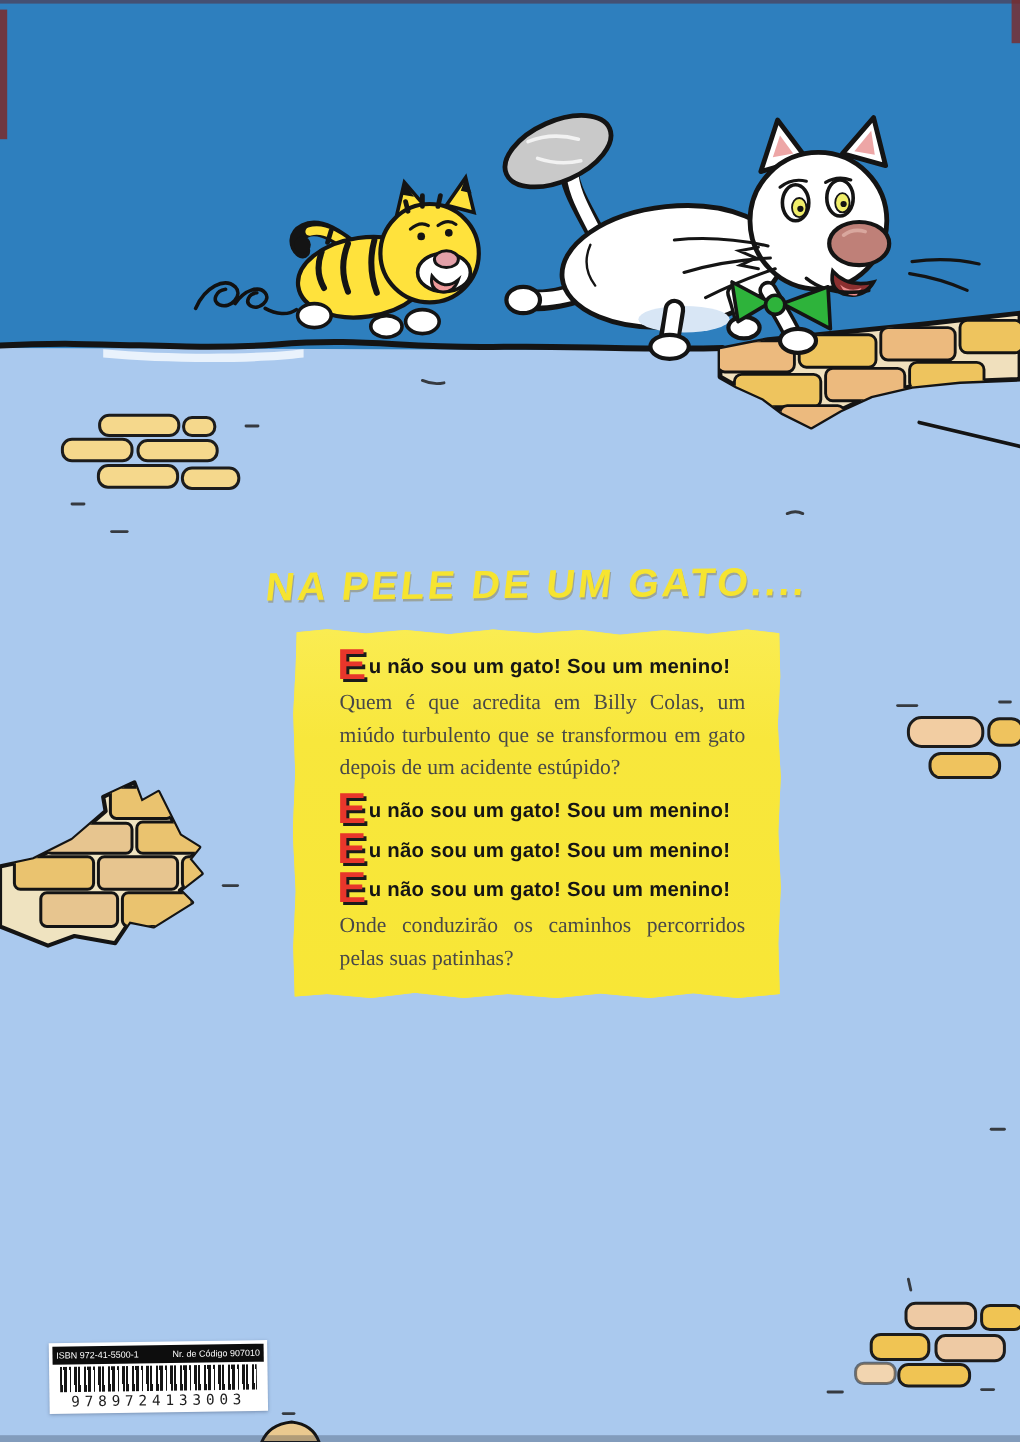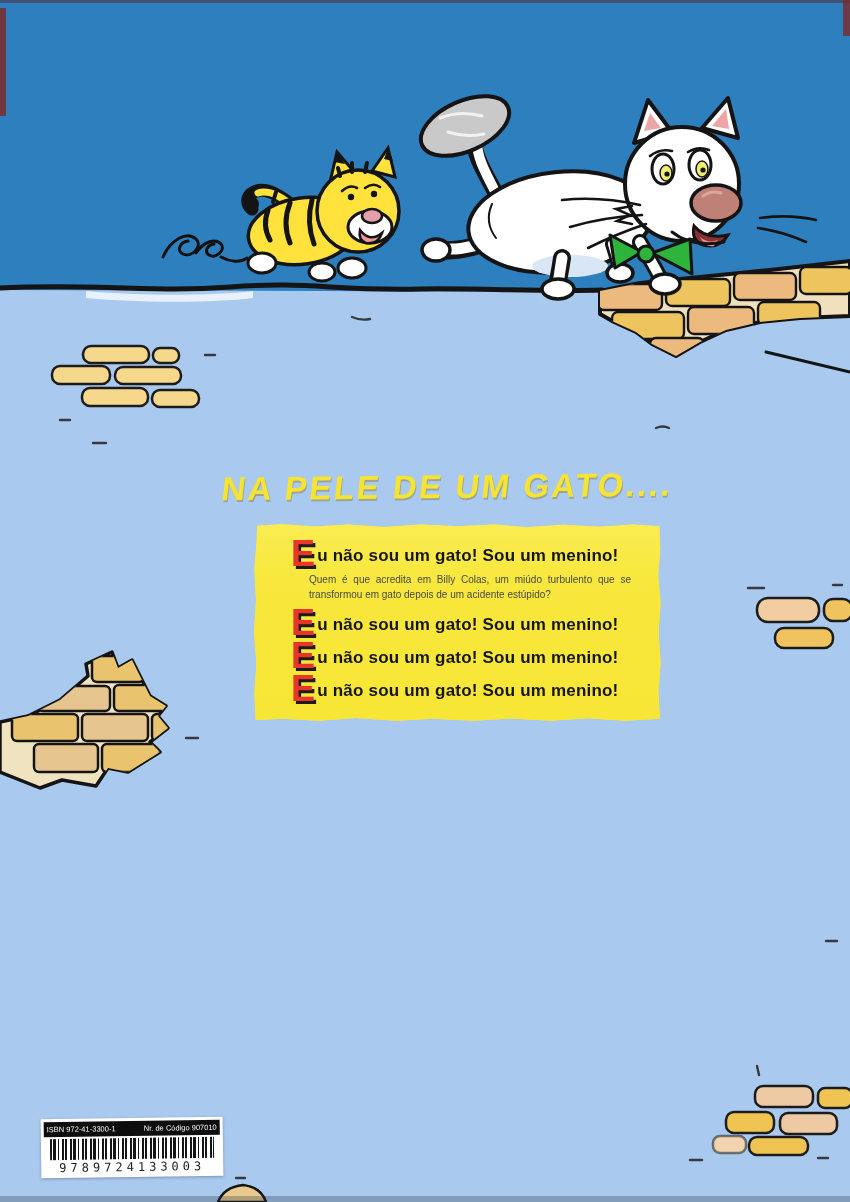--- a/index.html
+++ b/index.html
@@ -11,41 +11,42 @@
 
   .cover-title {
     position:absolute; left:222px; top:468px; margin:0;
     font-size:33px; font-weight:bold; letter-spacing:2.5px; white-space:nowrap;
     color:#f6e430; transform:skewX(-7deg) rotate(-0.6deg);
     text-shadow:1px 2px 0 rgba(125,95,10,0.35);
     font-family:"Liberation Sans", sans-serif;
   }
 
   .panel {
-    position:absolute; left:254px; top:524px; width:407px; box-sizing:border-box;
+    position:absolute; left:244px; top:524px; width:407px; box-sizing:border-box;
     padding:22px 30px 20px 37px;
     background:linear-gradient(180deg,#faec52 0%, #f8e73c 30%, #f8e636 100%);
     background-color:#f8e73c;
     clip-path:polygon(0.8% 0.9%, 7% 0.1%, 15% 1.3%, 23% 0.3%, 32% 1.5%, 41% 0.2%,
       50% 1.2%, 59% 0.3%, 67% 1.6%, 76% 0.4%, 85% 1.4%, 93% 0.2%, 99.6% 1.2%,
       99.8% 13%, 99.3% 26%, 99.9% 40%, 99.4% 55%, 99.9% 70%, 99.4% 85%, 99.7% 98.8%,
       91% 99.9%, 82% 98.6%, 73% 99.9%, 63% 98.7%, 54% 99.9%, 44% 98.8%, 35% 99.9%,
       25% 98.5%, 16% 99.9%, 7% 98.8%, 0.4% 99.5%, 0.1% 86%, 0.6% 71%, 0% 55%,
       0.5% 39%, 0.1% 23%, 0.6% 10%);
   }
   .panel section + section { margin-top:13px; }
   .syn-heading { margin:0; font-size:17px; font-weight:bold; color:#151515; letter-spacing:0.2px; }
   .initial {
     display:inline-block; font-size:36px; font-weight:bold; color:#e8362b;
     line-height:0; vertical-align:-5px; margin-right:2px;
     text-shadow:2.5px 2.5px 0 #1b1b1b;
   }
   .syn-body {
-    margin:6px 0 0 18px; font-size:10px; line-height:1.5; color:#484848;
+    margin:6px 0 0 2px; font-size:18px; line-height:1.5; color:#484848;
     text-align:justify;
+    font-family:Liberation Serif, serif;
   }
 
   .barcode {
     position:absolute; left:41px; top:1118px; width:176px;
     background:#fff; padding:3px 3px 2px; transform:rotate(-0.8deg);
     box-shadow:0 1px 3px rgba(30,40,70,0.35);
   }
   .bc-head {
     background:#0d0d0d; color:#fdfdfd; display:flex; justify-content:space-between;
     font-size:7.5px; padding:3px 3px; letter-spacing:0; white-space:nowrap;
@@ -259,25 +260,26 @@
       <p class="syn-body">Quem é que acredita em Billy Colas, um miúdo turbulento que se transformou em gato depois de um acidente estúpido?</p>
     </section>
     <section>
       <p class="syn-heading"><span class="initial">E</span><span>u não sou um gato! Sou um menino!</span></p>
     </section>
     <section>
       <p class="syn-heading"><span class="initial">E</span><span>u não sou um gato! Sou um menino!</span></p>
     </section>
     <section>
       <p class="syn-heading"><span class="initial">E</span><span>u não sou um gato! Sou um menino!</span></p>
+      <p class="syn-body">Onde conduzirão os caminhos percorridos pelas suas patinhas?</p>
     </section>
   </div>
 
   <div class="barcode">
     <div class="bc-head">
-      <span>ISBN 972-41-3300-1</span>
+      <span>ISBN 972-41-5500-1</span>
       <span>Nr. de Código 907010</span>
     </div>
     <div class="bc-bars"></div>
     <div class="bc-digits">9789724133003</div>
   </div>
 
 </div>
 
 </body></html>

